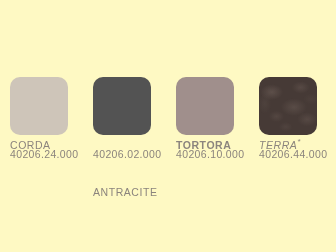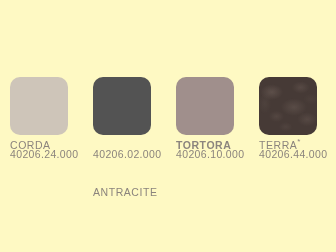--- a/index.html
+++ b/index.html
@@ -107,18 +107,18 @@
     </div>
 
     <div class="swatch-cell">
       <div class="swatch-chip" style="background-color: rgb(160, 143, 140);"></div>
       <div class="swatch-name" style="color: rgb(139, 132, 125); font-weight: bold;"><span>TORTORA</span><span class="asterisk"></span></div>
       <div class="swatch-code" style="color: rgb(139, 132, 125);">40206.10.000</div>
     </div>
 
     <div class="swatch-cell">
       <div class="swatch-chip textured" style="background-color: rgb(70, 58, 54);"></div>
-      <div class="swatch-name" style="color: rgb(139, 132, 125);"><span>TERRA</span><span class="asterisk">*</span></div>
+      <div class="swatch-name" style="color: rgb(139, 132, 125); font-style: italic;"><span>TERRA</span><span class="asterisk">*</span></div>
       <div class="swatch-code" style="color: rgb(139, 132, 125);">40206.44.000</div>
     </div>
 
   </div>
 </div>
 
 </body></html>

